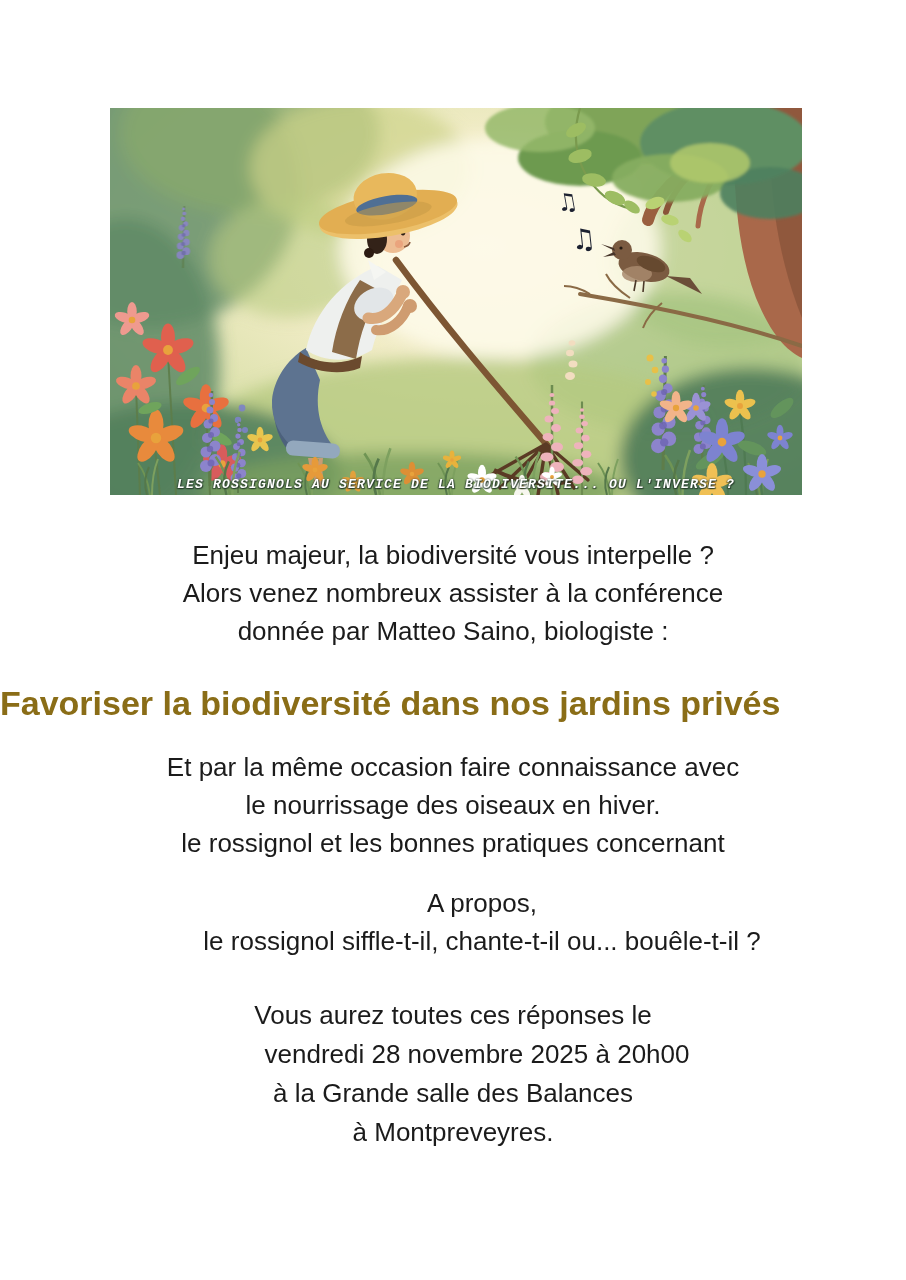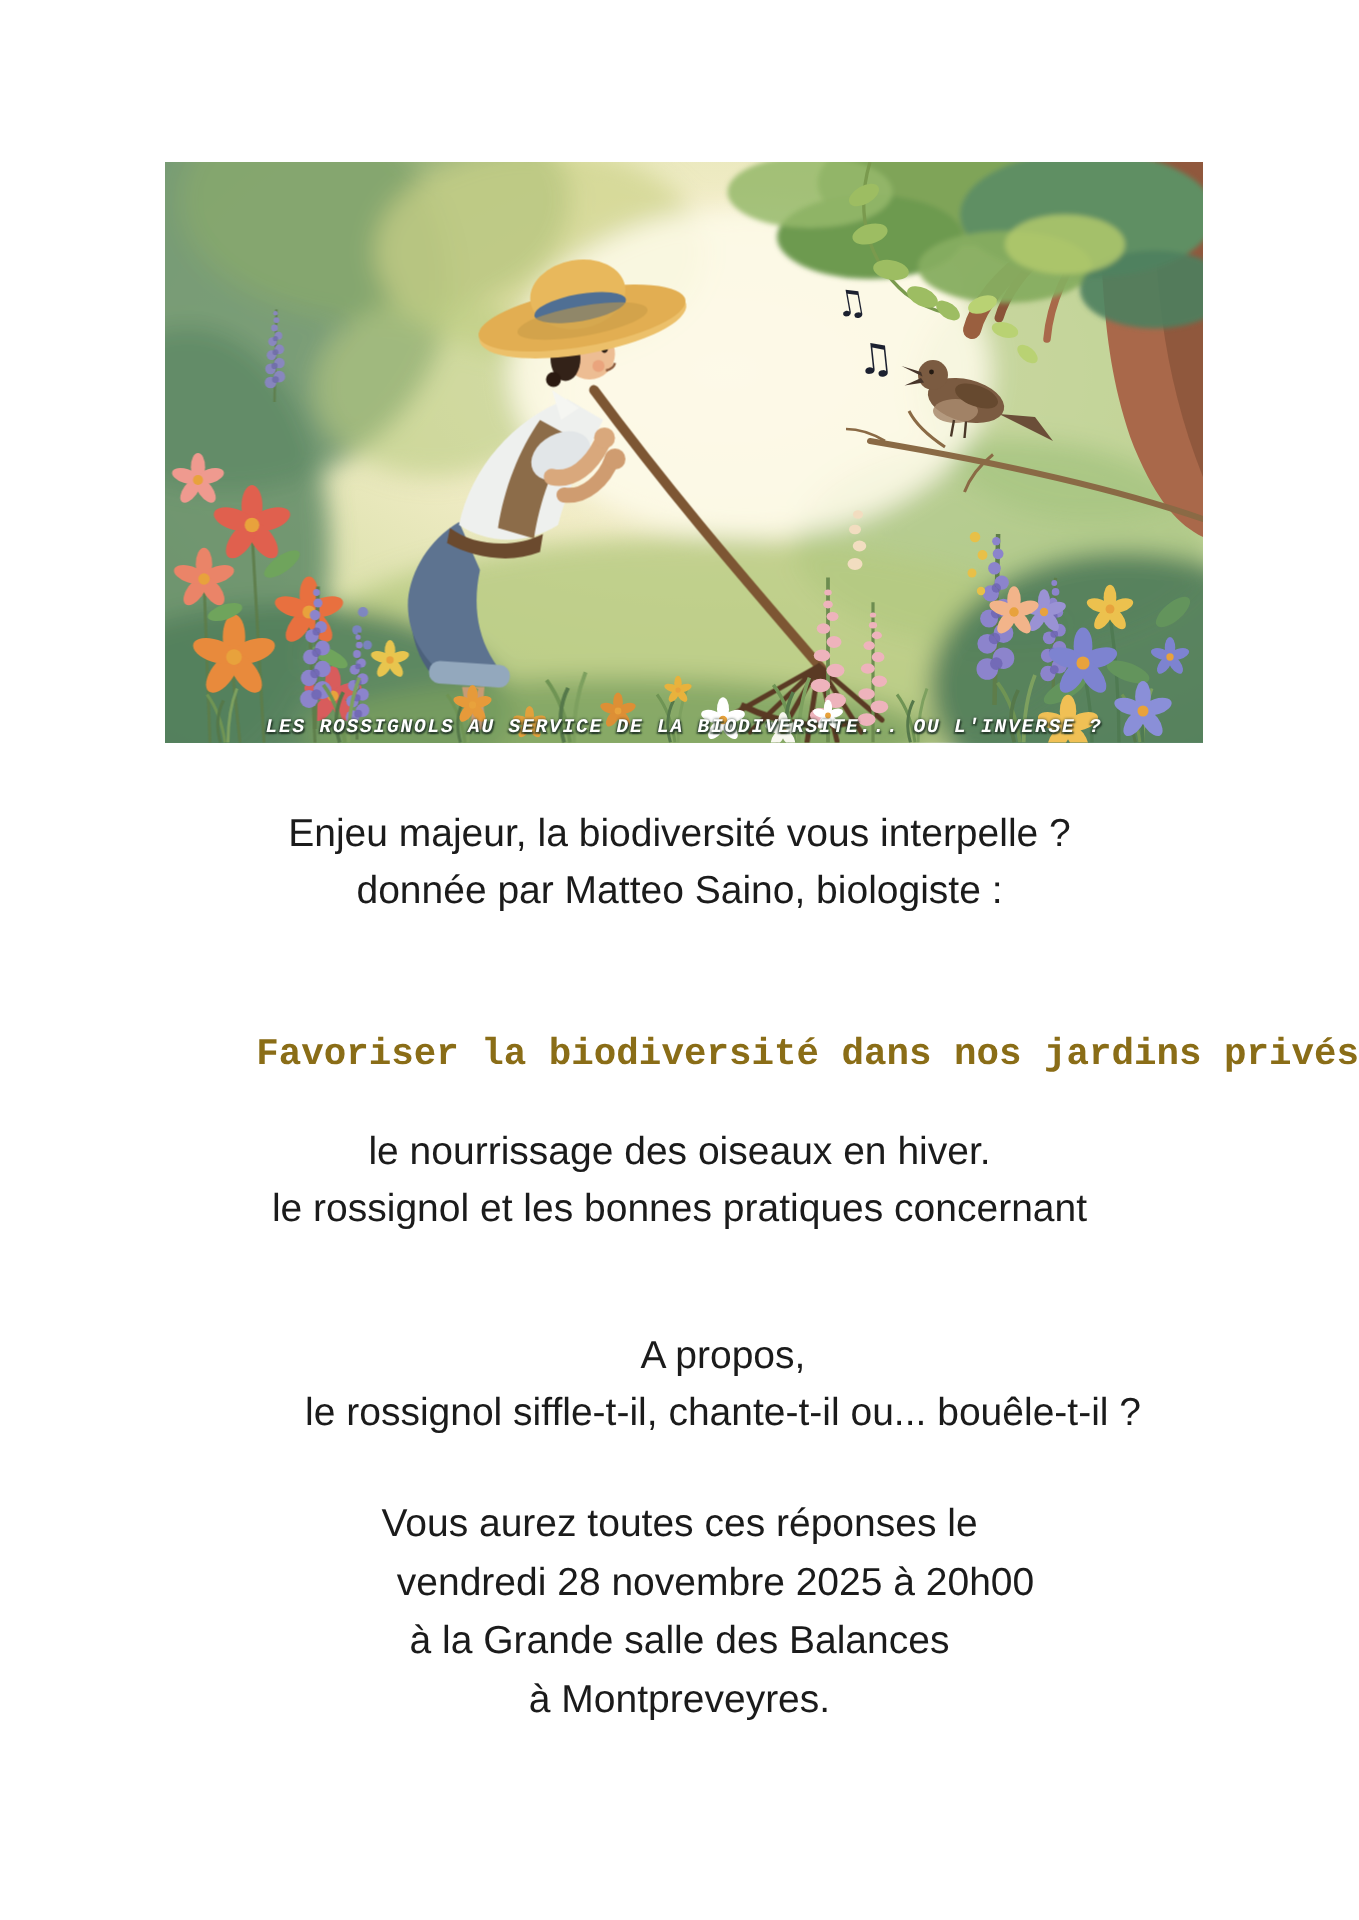--- a/index.html
+++ b/index.html
@@ -42,26 +42,25 @@
     font-size: 26px;
     line-height: 38px;
   }
   .tblock p { margin: 0; }
   .intro   { top: 536px; }
   .headline {
     position: absolute;
     left: 0; top: 682px;
     width: 100%;
     margin: 0;
-    text-align: right;
-    font-size: 25px;
+    text-align: left;
+    font-size: 34px;
     line-height: 42px;
     font-weight: bold;
     color: var(--heading-gold, #8a6d17);
-    font-family: Liberation Mono, monospace;
   }
   .details { top: 748px; }
   .aside   { top: 884px; padding-left: 29px; }
   .eventblock { top: 996px; line-height: 39px; }
   .eventblock .datetime { font-weight: normal; padding-left: 48px; }
 </style>
 </head>
 <body>
 
 <div class="page">
@@ -344,26 +343,28 @@
           <circle cx="538" cy="274" r="3"></circle>
             <circle cx="544" cy="286" r="2.8"></circle>
         </g>
       </g>
     </svg>
     <figcaption class="caption">LES ROSSIGNOLS AU SERVICE DE LA BIODIVERSITE... OU L'INVERSE ?</figcaption>
   </figure>
 
   <div class="tblock intro">
     <p>Enjeu majeur, la biodiversité vous interpelle ?</p>
+    <p>Alors venez nombreux assister à la conférence</p>
     <p>donnée par Matteo Saino, biologiste :</p>
   </div>
 
   <h1 class="headline">Favoriser la biodiversité dans nos jardins privés</h1>
 
   <div class="tblock details">
+    <p>Et par la même occasion faire connaissance avec</p>
     <p>le nourrissage des oiseaux en hiver.</p>
     <p>le rossignol et les bonnes pratiques concernant</p>
   </div>
 
   <div class="tblock aside">
     <p>A propos,</p>
     <p>le rossignol siffle-t-il, chante-t-il ou... bouêle-t-il ?</p>
   </div>
 
   <div class="tblock eventblock">

